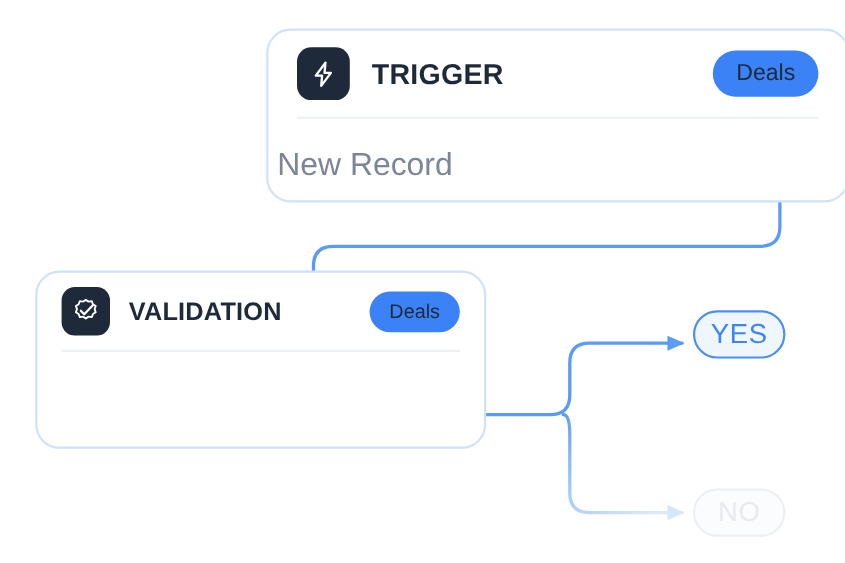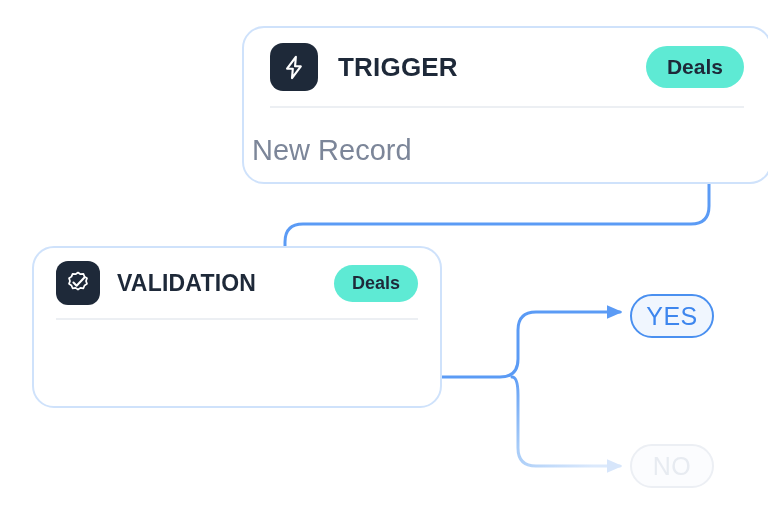--- a/index.html
+++ b/index.html
@@ -72,25 +72,25 @@
     color: #1e2939;
     font-weight: 700;
     letter-spacing: 0.2px;
     white-space: nowrap;
   }
   #trigger-card .node-title { font-size: 26px; margin-left: 20px; }
   #validation-card .node-title { font-size: 23px; margin-left: 17px; }
 
   .badge {
     margin-left: auto;
-    background: #5eead4;
+    background: #3b82f6;
     color: #1e2939;
     border-radius: 999px;
     white-space: nowrap;
-    font-weight: 700;
+    font-weight: 400;
   }
   #trigger-card .badge { font-size: 21px; padding: 9px 21px; }
   #validation-card .badge { font-size: 18px; padding: 8px 18px; }
 
   .card-divider {
     height: 2px;
     background: #eceff3;
   }
   #trigger-card .card-divider { margin: 0 26px; }
   #validation-card .card-divider { margin: 0 22px; }
@@ -108,21 +108,21 @@
     box-sizing: border-box;
     display: flex;
     align-items: center;
     justify-content: center;
     border-radius: 999px;
     font-weight: 400;
     letter-spacing: 0.5px;
   }
   #pill-yes {
     left: 630px;
-    top: 294px;
+    top: 282px;
     width: 84px;
     height: 44px;
     border: 2.5px solid #4a90f0;
     background: #f0f6fe;
     color: #3d86ee;
     font-size: 25px;
   }
   #pill-no {
     left: 630px;
     top: 444px;

